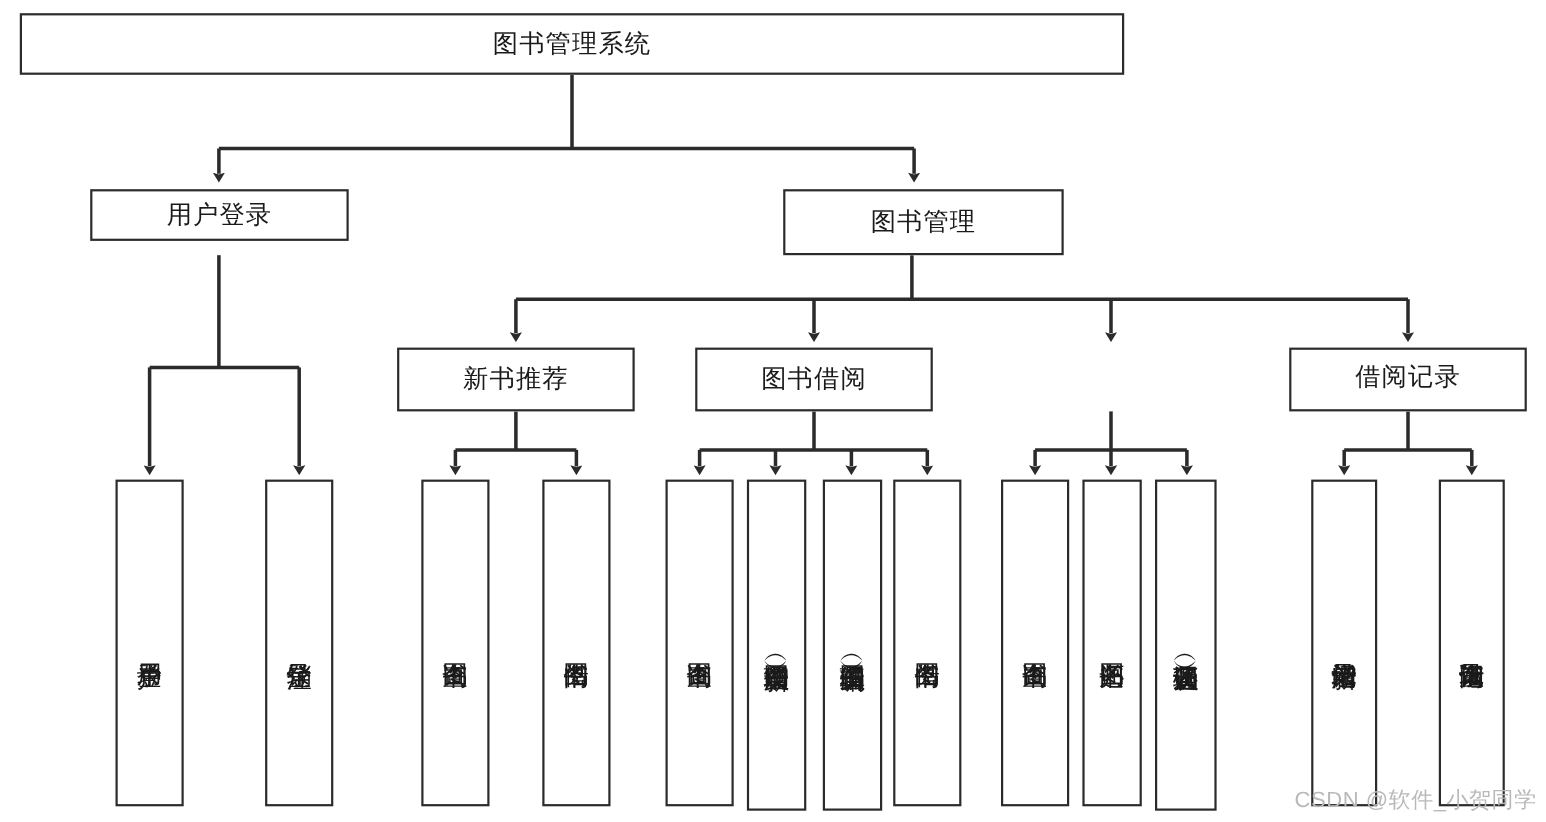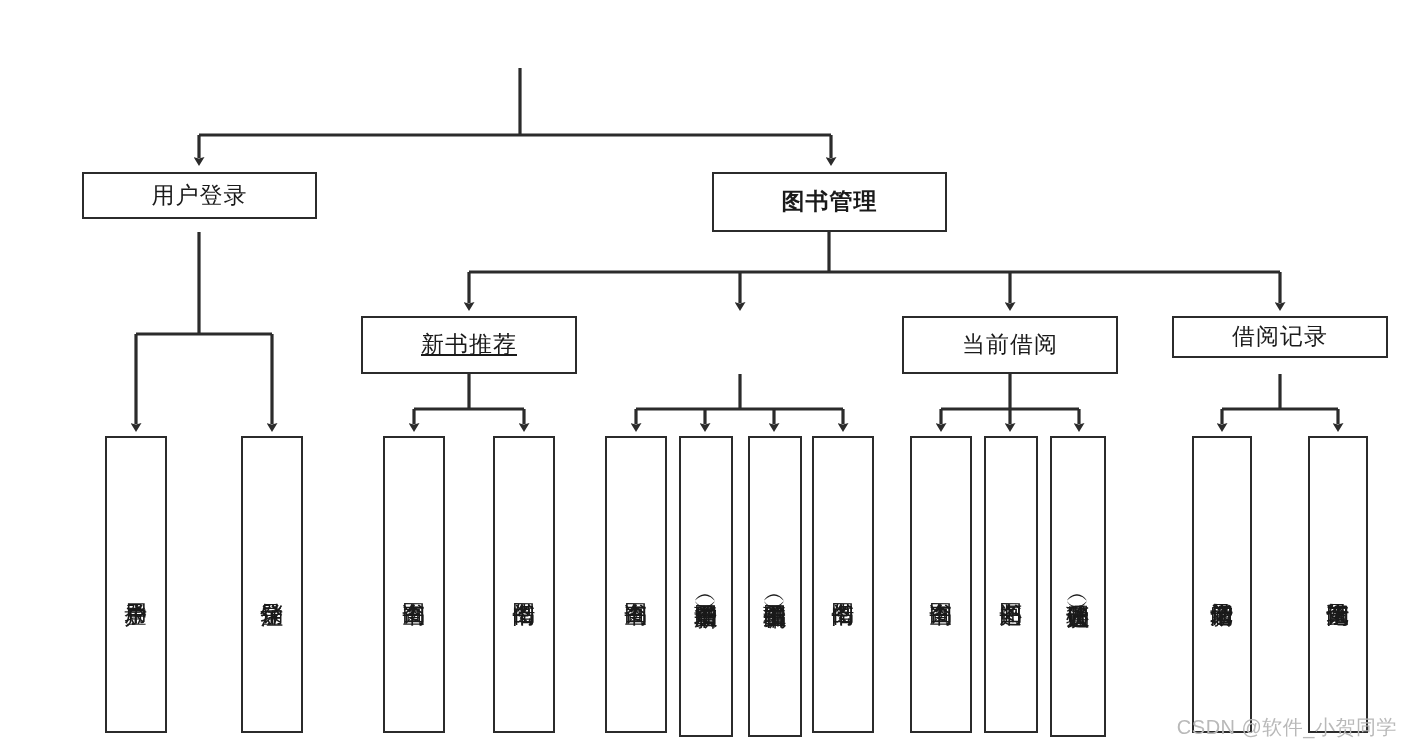--- a/index.html
+++ b/index.html
@@ -114,35 +114,38 @@
       <path d="M1010,409 L1010,424" marker-end="url(#arrow)"></path>
       <path d="M1079,409 L1079,424" marker-end="url(#arrow)"></path>
 
       <path d="M1280,374 L1280,409"></path>
       <path d="M1222,409 L1338,409"></path>
       <path d="M1222,409 L1222,424" marker-end="url(#arrow)"></path>
       <path d="M1338,409 L1338,424" marker-end="url(#arrow)"></path>
     </g>
   </svg>
 
+  <div class="node horiz" style="left:18px; top:12px; width:1004px; height:56px;">
+    <span>图书管理系统</span>
+  </div>
 
   <div class="node horiz" style="left:82px; top:172px; width:235px; height:47px;">
     <span>用户登录</span>
   </div>
-  <div class="node horiz" style="left:712px; top:172px; width:235px; height:60px;font-weight:bold;">
+  <div class="node horiz" style="left:712px; top:172px; width:255px; height:60px;">
     <span>图书管理</span>
   </div>
 
-  <div class="node horiz" style="left:361px; top:316px; width:216px; height:58px;text-decoration:underline;">
+  <div class="node horiz" style="left:361px; top:316px; width:216px; height:58px;">
     <span>新书推荐</span>
   </div>
-  <div class="node horiz" style="left:902px; top:316px; width:216px; height:58px;">
-    <span>当前借阅</span>
+  <div class="node horiz" style="left:632px; top:316px; width:216px; height:58px;">
+    <span>图书借阅</span>
   </div>
-  <div class="node horiz" style="left:1172px; top:316px; width:216px; height:42px;">
+  <div class="node horiz" style="left:1172px; top:316px; width:216px; height:58px;font-family:Liberation Mono, monospace;">
     <span>借阅记录</span>
   </div>
 
   <div class="node vert" style="left:105px; top:436px; width:62px; height:297px;">
     <span class="vtext">用户登录</span>
   </div>
   <div class="node vert" style="left:241px; top:436px; width:62px; height:297px;">
     <span class="vtext">注销登录</span>
   </div>
 

